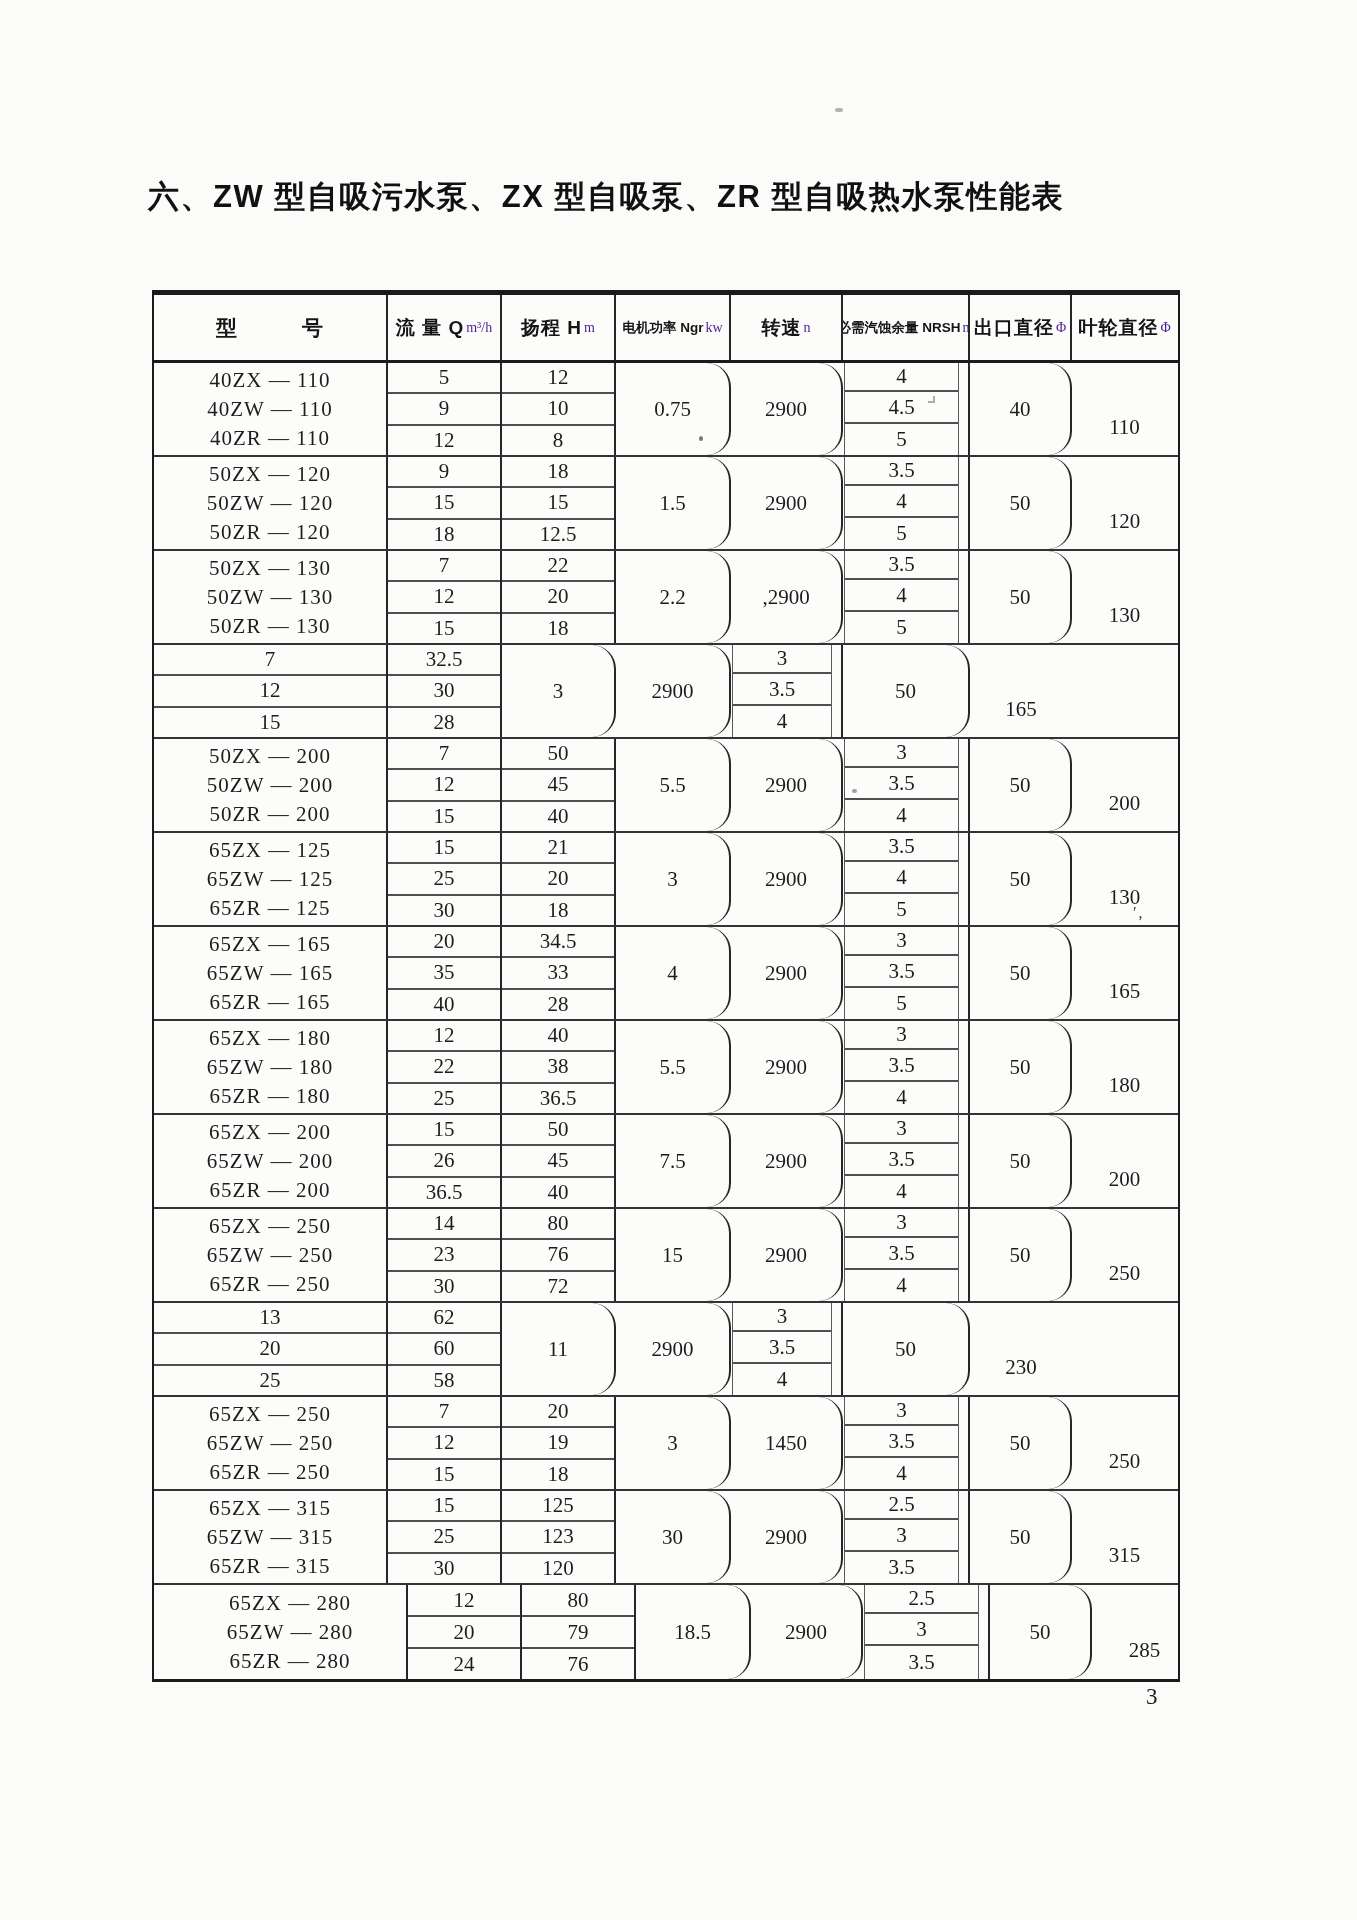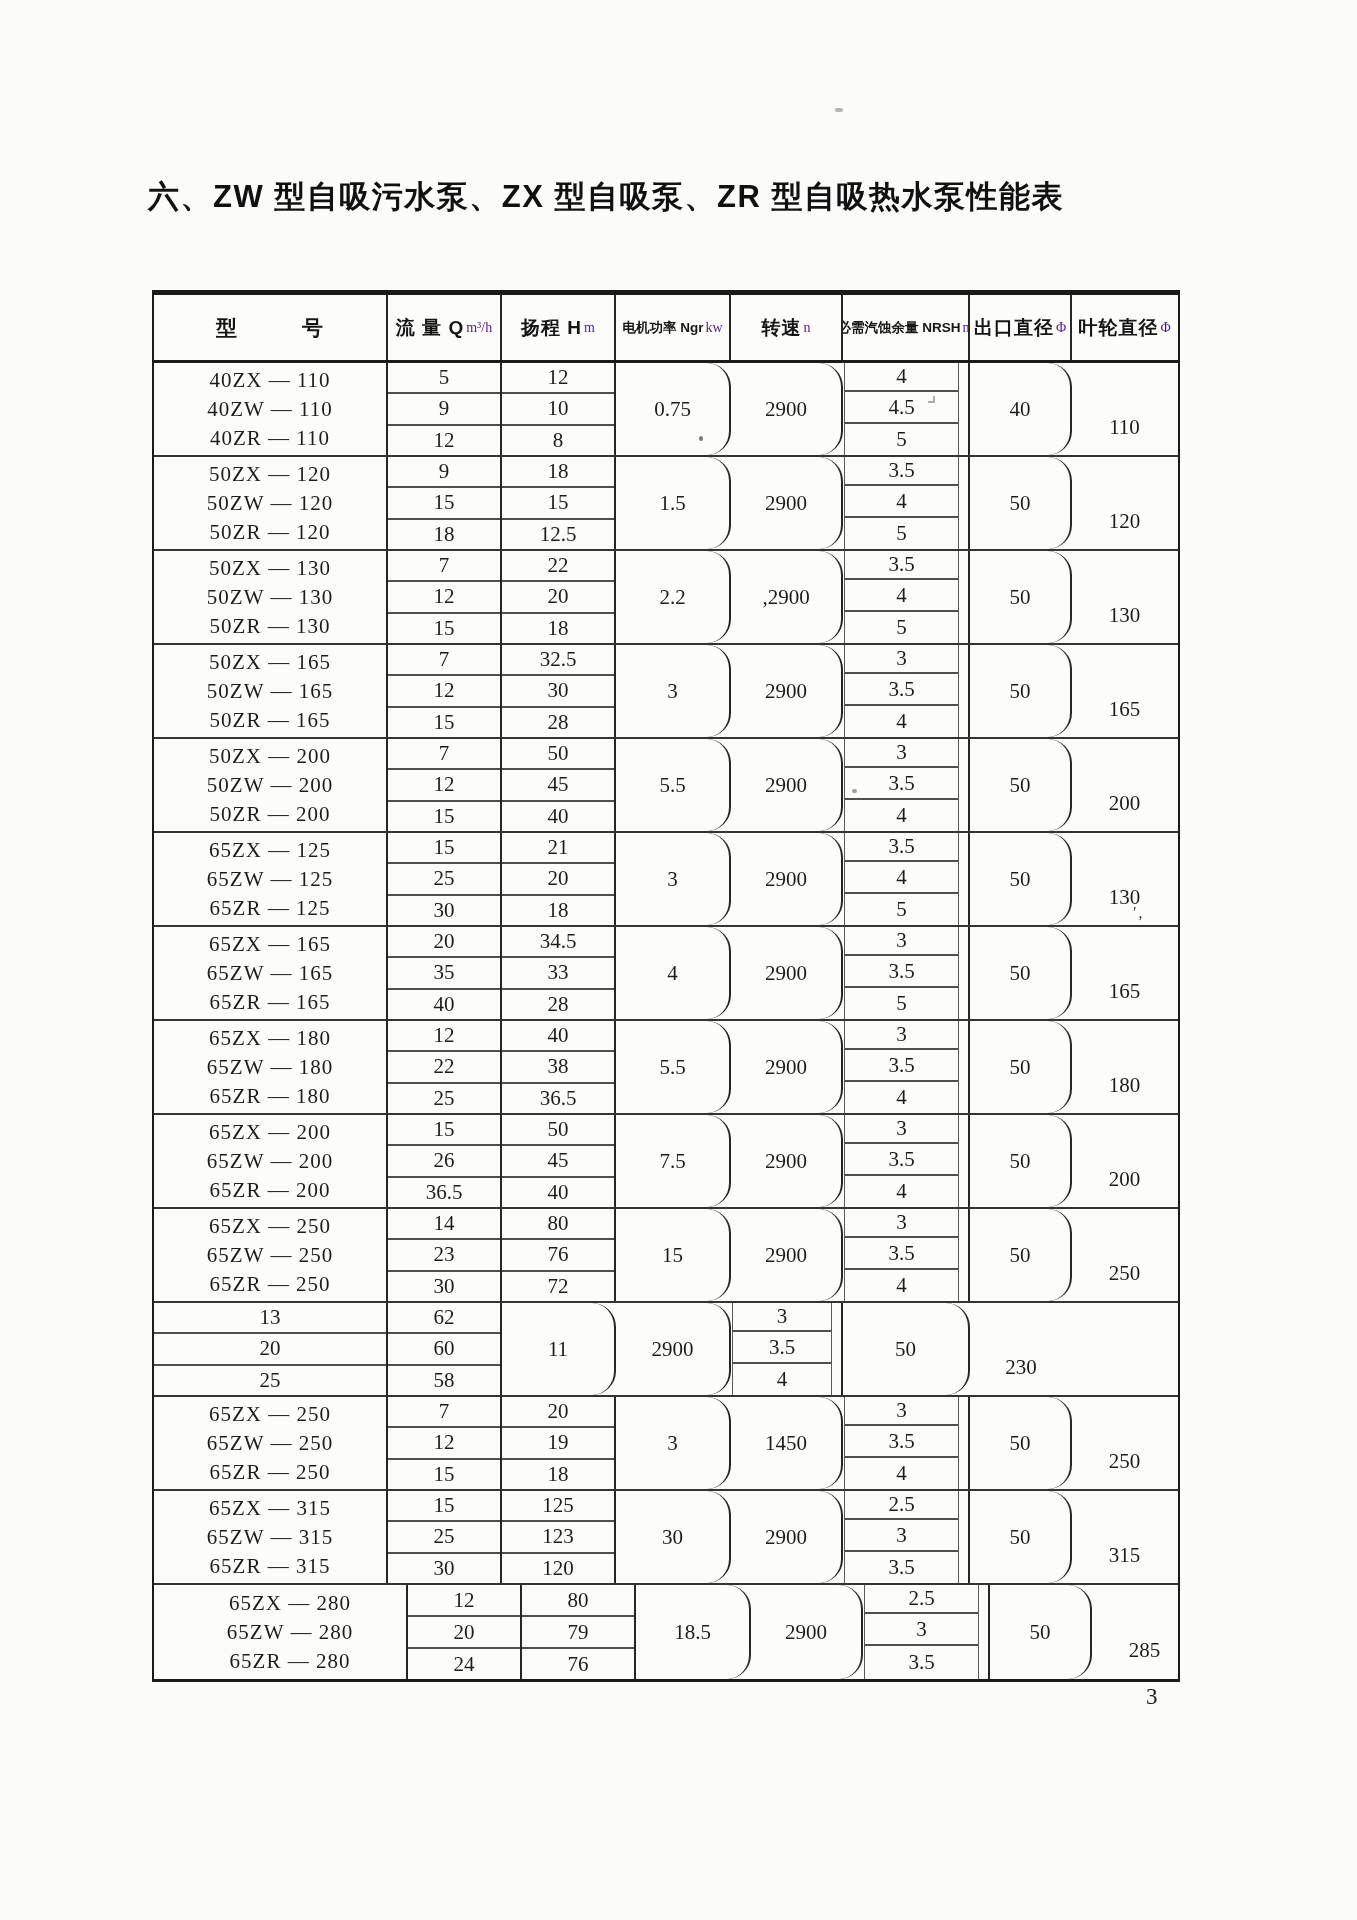--- a/index.html
+++ b/index.html
@@ -220,25 +220,20 @@
       </div>
     </div>
     <div class="cell merged outlet">50</div>
     <div class="cell merged impeller">
       <span class="imp-val">130</span>
       <span class="imp-note"></span>
     </div>
   </div>
 
   <div class="group grid8">
-    <div class="cell model-cell">
-      <div class="model-line m0">50ZX — 165</div>
-      <div class="model-line m1">50ZW — 165</div>
-      <div class="model-line m2">50ZR — 165</div>
-    </div>
     <div class="cell stack">
       <div class="sub s0 f0">7</div>
       <div class="sub s1 f1">12</div>
       <div class="sub s2 f2">15</div>
     </div>
     <div class="cell stack">
       <div class="sub s0 h0">32.5</div>
       <div class="sub s1 h1">30</div>
       <div class="sub s2 h2">28</div>
     </div>

